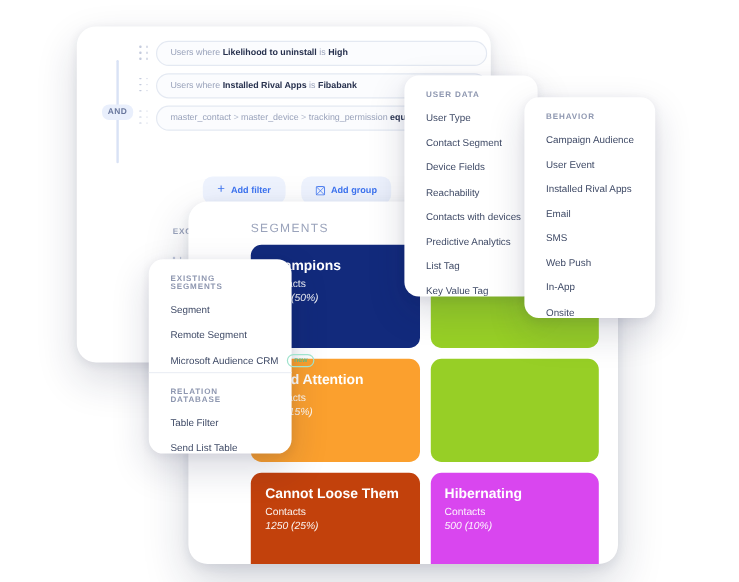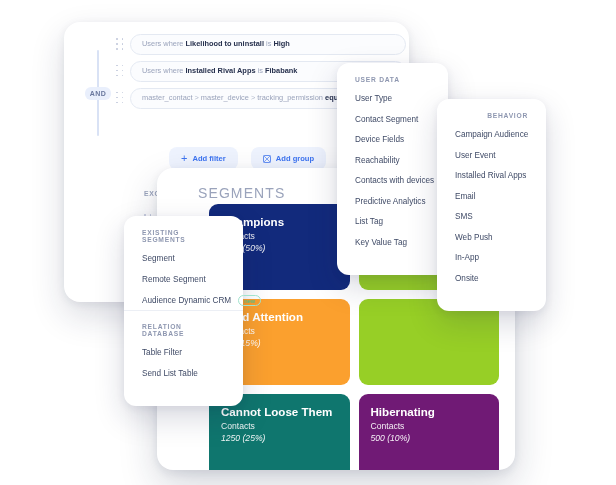--- a/index.html
+++ b/index.html
@@ -185,23 +185,23 @@
     top: 168px;
     width: 358px;
     height: 302px;
     background: #ffffff;
     border-radius: 16px;
     box-shadow: 0 16px 38px rgba(22, 32, 69, 0.18), 0 3px 10px rgba(22, 32, 69, 0.09);
     overflow: hidden;
   }
   .segments-title {
     position: absolute;
-    left: 41px;
+    left: 52px;
     top: 17px;
-    font-size: 14px;
+    font-size: 10px;
     letter-spacing: 1.1px;
     color: #9aa3bb;
     font-weight: normal;
   }
   .seg-grid {
     position: absolute;
     left: 52px;
     top: 36px;
     width: 290px;
     display: grid;
@@ -233,21 +233,21 @@
     opacity: 0.93;
     line-height: 1.35;
   }
 
   
   .menu {
     position: absolute;
     background: #ffffff;
     border-radius: 12px;
     box-shadow: 0 12px 30px rgba(22, 32, 69, 0.17), 0 2px 8px rgba(22, 32, 69, 0.07);
-    padding: 13px 0 28px 0;
+    padding: 13px 0 0 0;
   }
   .menu-head {
     font-size: 6.7px;
     font-weight: bold;
     letter-spacing: 0.75px;
     color: #8e97b0;
     padding: 0 18px;
     margin-bottom: 11px;
   }
   .menu-item {
@@ -270,21 +270,21 @@
     line-height: 1;
   }
   .menu-divider {
     height: 1px;
     background: #eceff5;
     margin: 4px 0 12px 0;
   }
 
   .menu-existing { left: 124px; top: 216px; width: 119px; }
   .menu-userdata { left: 337px; top: 63px; width: 111px; }
-  .menu-behavior { left: 437px; top: 99px; width: 109px; text-align: right; }
+  .menu-behavior { left: 437px; top: 81px; width: 109px; }
 </style>
 </head>
 <body>
 
 <div id="stage">
 
   <div class="panel-filters">
 
     <div class="and-rail">
       <div class="rail-line"></div>
@@ -373,26 +373,26 @@
           <div class="seg-sub">Contacts</div>
           <div class="seg-val">2500 (50%)</div>
         </div>
         <div class="seg-card" style="background: rgb(151, 207, 38);"></div>
         <div class="seg-card" style="background: rgb(251, 160, 46);">
           <div class="seg-name">Need Attention</div>
           <div class="seg-sub">Contacts</div>
           <div class="seg-val">750 (15%)</div>
         </div>
         <div class="seg-card" style="background: rgb(151, 207, 38);"></div>
-        <div class="seg-card" style="background: #0f766e;">
+        <div class="seg-card" style="background: #c2410c;">
           <div class="seg-name">Cannot Loose Them</div>
           <div class="seg-sub">Contacts</div>
           <div class="seg-val">1250 (25%)</div>
         </div>
-        <div class="seg-card" style="background: #701a75;">
+        <div class="seg-card" style="background: #d946ef;">
           <div class="seg-name">Hibernating</div>
           <div class="seg-sub">Contacts</div>
           <div class="seg-val">500 (10%)</div>
         </div>
       </div>
   </div>
 
   <div class="menu menu-userdata">
     <div class="menu-head">USER DATA</div>
     <div id="menu-userdata-items">
@@ -456,21 +456,21 @@
   <div class="menu menu-existing">
     <div class="menu-head">EXISTING SEGMENTS</div>
     <div id="menu-existing-items">
         <div class="menu-item">
           <span>Segment</span>
         </div>
         <div class="menu-item">
           <span>Remote Segment</span>
         </div>
         <div class="menu-item">
-          <span>Audience Dynamic CRM</span>
+          <span>Microsoft Audience CRM</span>
           <span class="badge-new">new</span>
         </div>
       </div>
     <div class="menu-divider"></div>
     <div class="menu-head">RELATION DATABASE</div>
     <div id="menu-relation-items">
         <div class="menu-item">
           <span>Table Filter</span>
         </div>
         <div class="menu-item">

